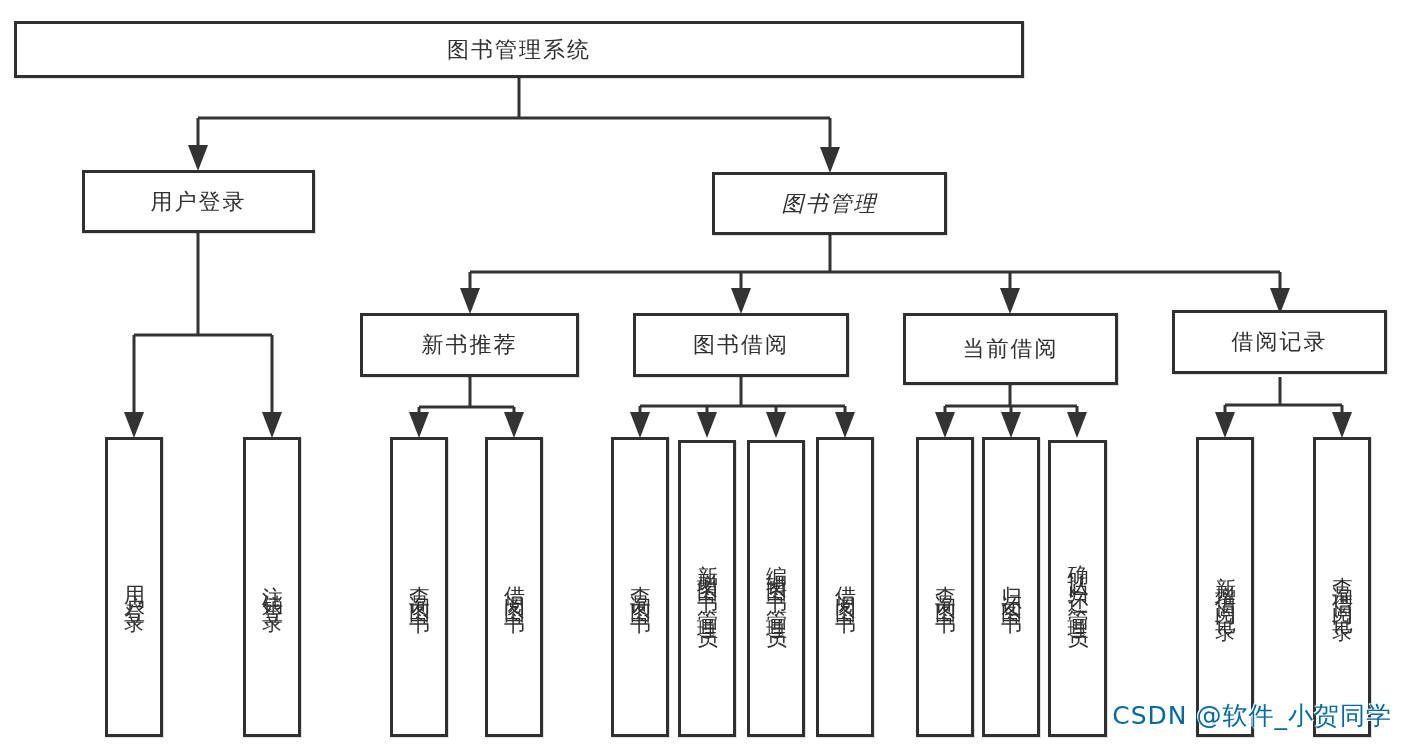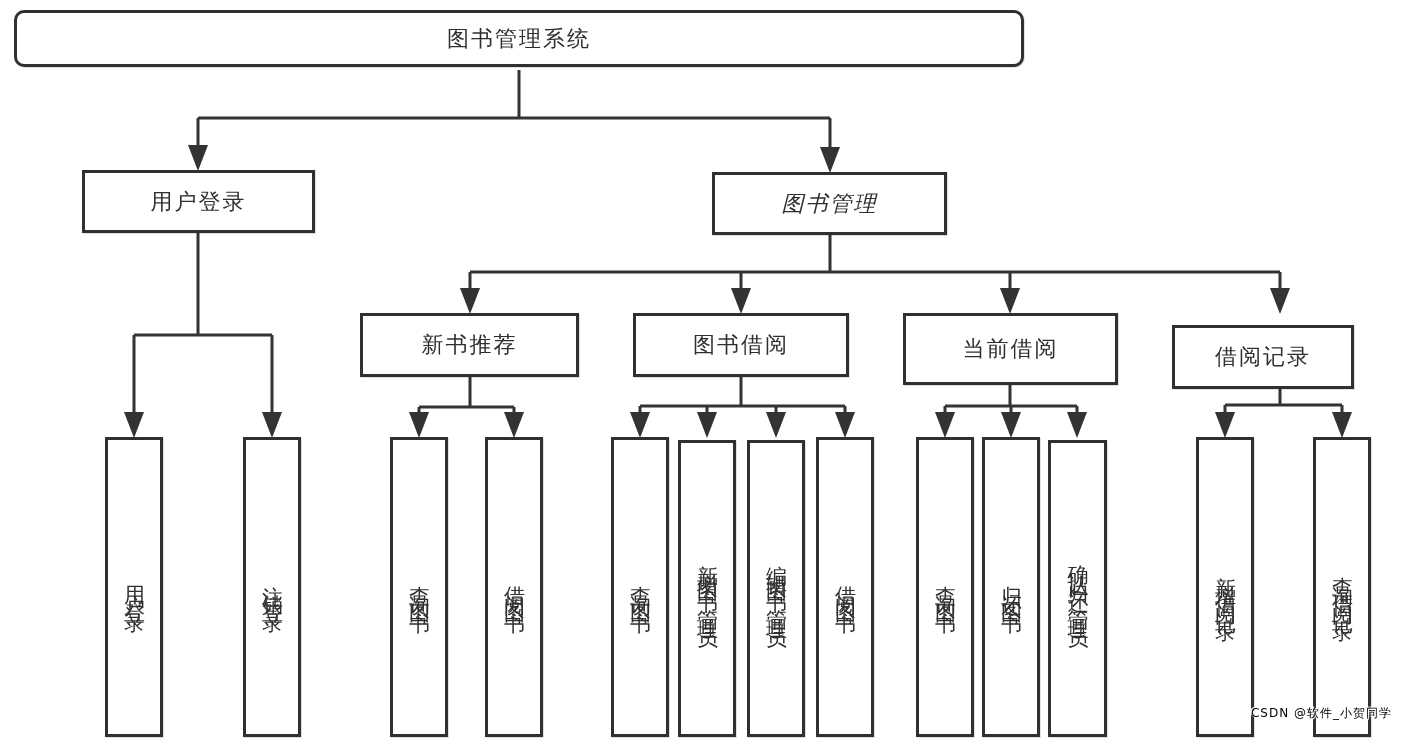--- a/index.html
+++ b/index.html
@@ -36,24 +36,24 @@
   .node.v {
     writing-mode: vertical-rl;
     text-orientation: mixed;
     font-size: 21px;
     letter-spacing: 9px;
     line-height: 1;
   }
   .watermark {
     position: absolute;
     right: 13px;
-    bottom: 25px;
-    font-size: 12px;
+    bottom: 15px;
+    font-size: 25px;
     letter-spacing: 1px;
-    color: #000000;
+    color: #0369a1;
     text-shadow: 0 0 2px #ffffff, 1px 1px 0 #ffffff, -1px -1px 0 #ffffff;
     z-index: 5;
     white-space: nowrap;
   }
 </style>
 </head>
 <body>
 
 <div class="canvas">
 
@@ -82,29 +82,29 @@
       <polygon points="766,412 786,412 776,438"></polygon>
       <polygon points="835,412 855,412 845,438"></polygon>
       <polygon points="935,412 955,412 945,438"></polygon>
       <polygon points="1001,412 1021,412 1011,438"></polygon>
       <polygon points="1067,412 1087,412 1077,438"></polygon>
       <polygon points="1215,412 1235,412 1225,438"></polygon>
       <polygon points="1332,412 1352,412 1342,438"></polygon>
     </g>
   </svg>
 
-  <div class="node h" style="left:14px; top:10px; width:1010px; height:57px;border-radius:10px;">图书管理系统</div>
+  <div class="node h" style="left:14px; top:21px; width:1010px; height:57px;">图书管理系统</div>
 
   <div class="node h" style="left:82px; top:170px; width:233px; height:63px;">用户登录</div>
   <div class="node h" style="left:712px; top:172px; width:235px; height:63px;font-style:italic;">图书管理</div>
 
   <div class="node h" style="left:360px; top:313px; width:219px; height:64px;">新书推荐</div>
   <div class="node h" style="left:633px; top:313px; width:216px; height:64px;">图书借阅</div>
   <div class="node h" style="left:903px; top:313px; width:215px; height:72px;">当前借阅</div>
-  <div class="node h" style="left:1172px; top:325px; width:182px; height:64px;">借阅记录</div>
+  <div class="node h" style="left:1172px; top:310px; width:215px; height:64px;">借阅记录</div>
 
   <div class="node v" style="left:105px; top:437px; width:58px; height:300px;">用户登录</div>
   <div class="node v" style="left:243px; top:437px; width:58px; height:300px;">注销登录</div>
 
   <div class="node v" style="left:390px; top:437px; width:58px; height:300px;">查询图书</div>
   <div class="node v" style="left:485px; top:437px; width:58px; height:300px;">借阅图书</div>
 
   <div class="node v" style="left:611px; top:437px; width:58px; height:300px;">查询图书</div>
   <div class="node v" style="left:678px; top:440px; width:58px; height:297px;">新增图书（管理员）</div>
   <div class="node v" style="left:747px; top:440px; width:58px; height:297px;">编辑图书（管理员）</div>

